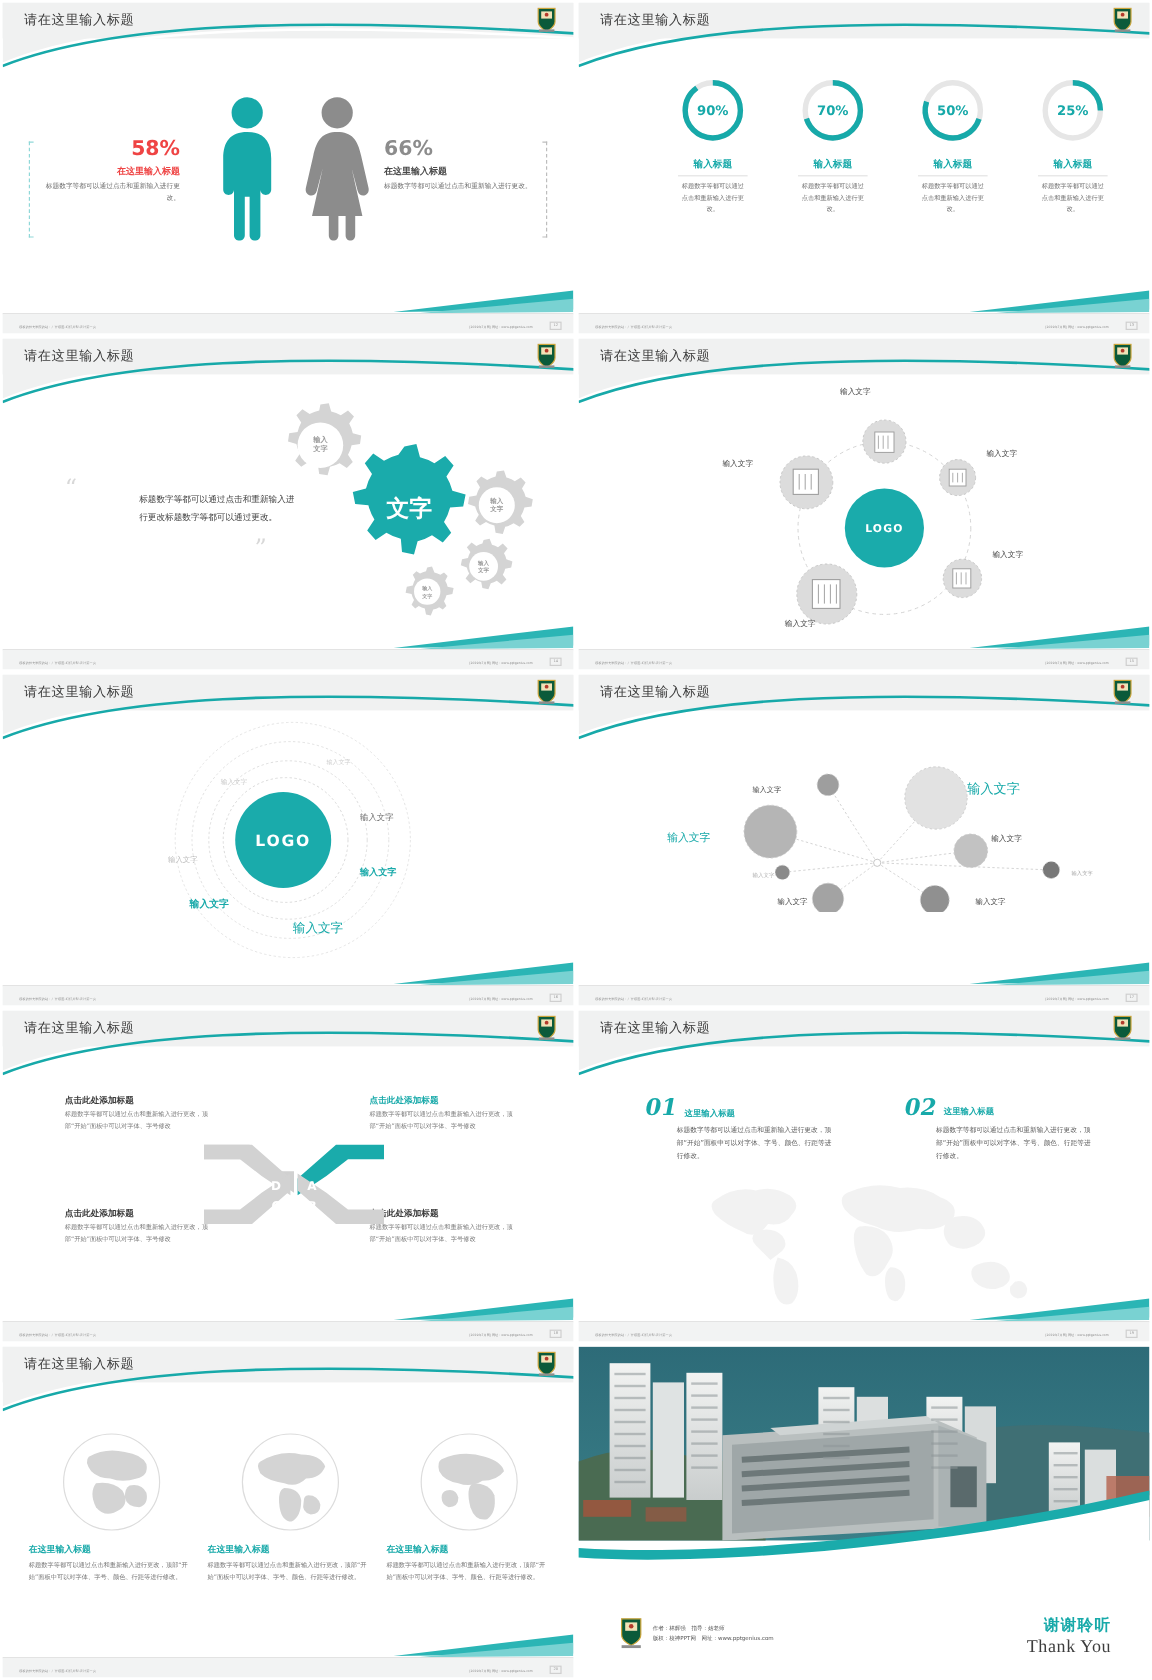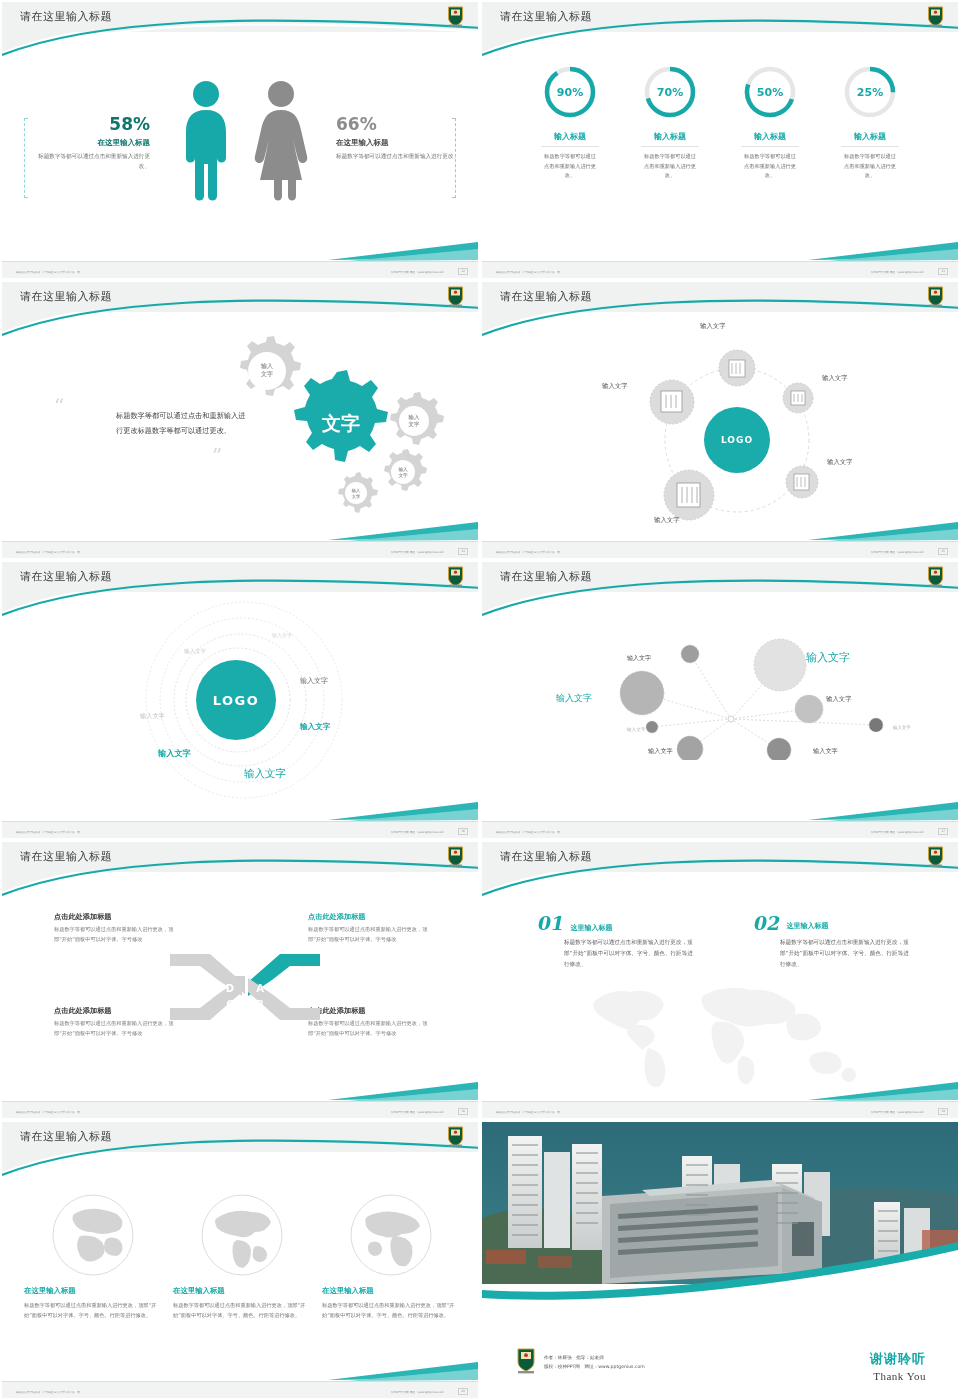--- a/index.html
+++ b/index.html
@@ -21,31 +21,31 @@
   .crest { position:absolute; right:14px; top:4px; width:17px; height:21px; }
 
   
   .botline { position:absolute; left:0; bottom:16px; width:100%; height:1px; background:#dddddd; }
   .botband { position:absolute; left:0; bottom:0; width:100%; height:16px; background:#f2f3f3; }
   .f-left { position:absolute; left:14px; bottom:4px; font-size:2.6px; color:#8e8e8e; letter-spacing:.1px; white-space:nowrap; }
   .f-right { position:absolute; right:34px; bottom:4px; font-size:2.6px; color:#8e8e8e; white-space:nowrap; }
   .pageno { position:absolute; right:10px; bottom:3px; font-size:3px; color:#9a9a9a; border:1px solid #cfcfcf; padding:1px 2px; line-height:1; }
   .botwedge { position:absolute; right:0; bottom:16px; width:150px; height:22px; overflow:hidden; }
 
-  .teal { color:#0f766e; }
+  .teal { color:#ef4444; }
   .gray { color:#8c8c8c; }
   .dk { color:#4a4a4a; }
 
   
   .s1-num { font-size:17px; font-weight:bold; }
   .s1-sub { font-size:7.5px; font-weight:bold; margin-top:4px; }
   .s1-body { font-size:5.6px; color:#6f6f6f; line-height:1.75; margin-top:4px; }
 
   
-  .donut-row { position:absolute; left:0; top:62px; width:100%; display:flex; justify-content:center; padding:0 14px; }
+  .donut-row { position:absolute; left:0; top:62px; width:100%; display:flex; justify-content:flex-end; padding:0 14px; }
   .donut-cell { width:100px; text-align:center; }
   .donut-val { font-size:11px; font-weight:bold; color:#17a9a9; }
   .donut-lab { font-size:8px; font-weight:bold; color:#17a9a9; margin-top:6px; padding-bottom:4px; border-bottom:1px solid #e3e3e3; display:inline-block; width:58px; }
   .donut-txt { font-size:5.2px; color:#6f6f6f; line-height:1.85; margin-top:5px; padding:0 22px; }
 
   
   .quote-mark { font-size:20px; color:#d8d8d8; font-family:"DejaVu Serif",serif; line-height:.6; }
   .gear-text { font-size:7.2px; color:#3f3f3f; line-height:2.1; }
 
   
@@ -68,21 +68,21 @@
   .n-b { font-size:5.6px; color:#5d5d5d; line-height:2; margin-top:4px; }
 
   
   .g-h { font-size:7.4px; font-weight:bold; color:#17a9a9; }
   .g-b { font-size:5.2px; color:#737373; line-height:1.95; margin-top:4px; }
 
   
   .final { position:relative; width:480px; height:280px; background:#fff; overflow:hidden; }
   .photo { position:absolute; left:2px; top:2px; width:476px; height:162px; overflow:hidden; }
   .ty-cn { font-size:13px; font-weight:bold; color:#17a9a9; letter-spacing:1px; }
-  .ty-en { font-size:11px; color:#3d3d3d; letter-spacing:.5px; margin-top:2px; }
+  .ty-en { font-size:15px; color:#3d3d3d; letter-spacing:.5px; margin-top:2px; }
   .auth { font-size:4.6px; color:#555; line-height:1.9; white-space:nowrap; }
 </style>
 </head>
 <body>
 
 <div class="grid">
 
   <div class="slide">
     <div class="slide-inner">
       <div class="topband"></div>
@@ -117,21 +117,21 @@
         </svg>
       </div>
 
       <div style="position:absolute;left:250px;top:78px;">
         <svg width="58" height="122" viewBox="0 0 58 122">
           <circle cx="29" cy="14" r="13" fill="#8c8c8c"></circle>
           <path d="M29,30 C17,30 12,36 9,50 L3,76 C1,83 10,86 12,79 L17,60 L8,100 L22,100 L22,116 C22,122 30,122 30,116 L30,100 L36,100 L36,116 C36,122 44,122 44,116 L44,100 L50,100 L41,60 L46,79 C48,86 57,83 55,76 L49,50 C46,36 41,30 29,30 Z" fill="#8c8c8c"></path>
         </svg>
       </div>
 
-      <div style="position:absolute;left:334px;top:112px;width:130px;text-align:left;">
+      <div style="position:absolute;left:318px;top:112px;width:130px;text-align:left;">
         <div class="s1-num gray">66%</div>
         <div class="s1-sub dk">在这里输入标题</div>
         <div class="s1-body">标题数字等都可以通过点击和重新输入进行更改。</div>
       </div>
       <div style="position:absolute;right:22px;top:116px;width:4px;height:80px;border-right:1px dashed #bdbdbd;border-top:1px dashed #bdbdbd;border-bottom:1px dashed #bdbdbd;"></div>
 
       <div class="botwedge">
         <svg width="150" height="22" viewBox="0 0 150 22">
             <path d="M150,2 L150,18 L0,20 Z" fill="#2bb5b5"></path>
             <path d="M150,9 L150,20 L20,21 Z" fill="#79d2d2"></path>

